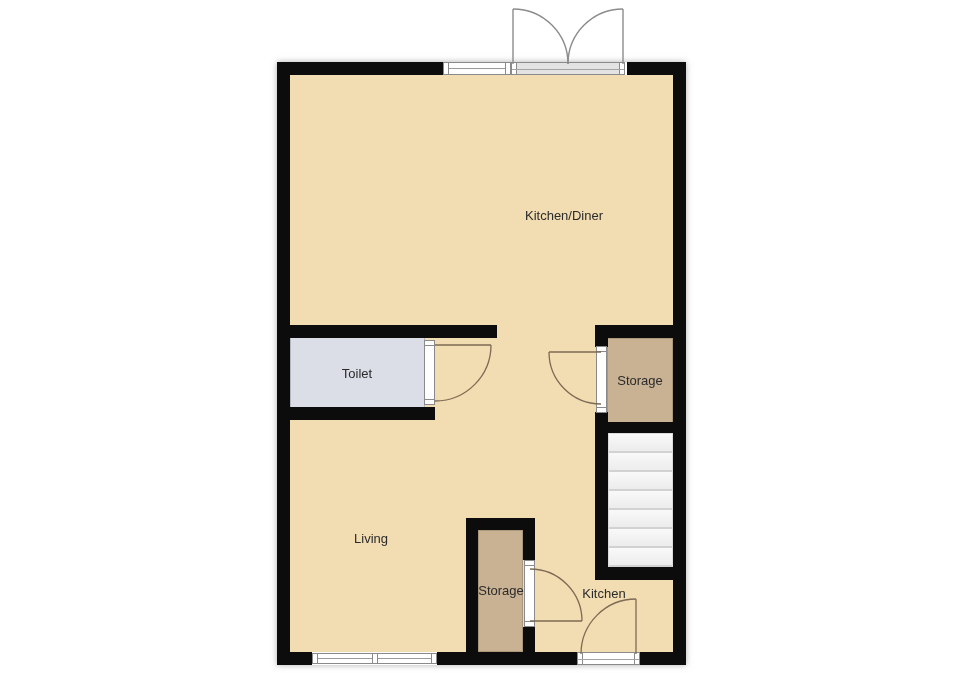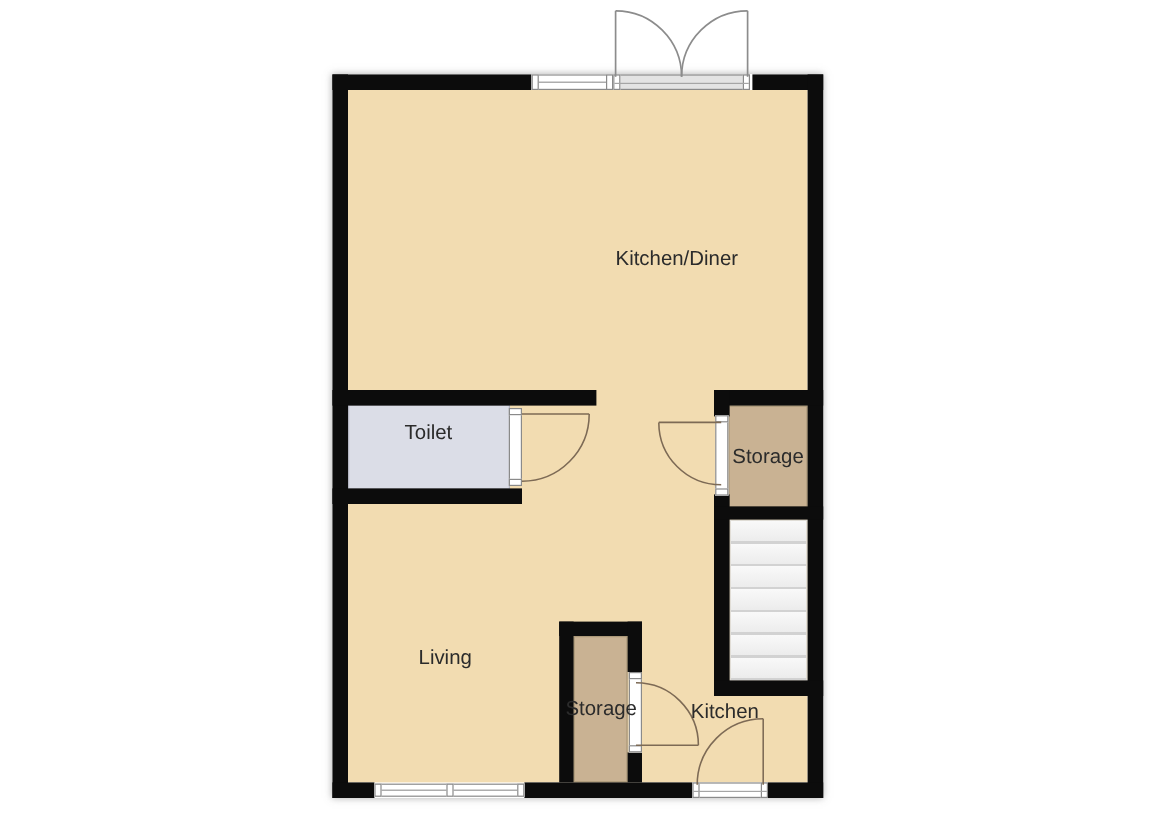--- a/index.html
+++ b/index.html
@@ -58,27 +58,27 @@
   .sill::after{content:"";position:absolute;left:0;right:0;top:50%;height:1px;background:#a5a5a5;}
   .sill .cap{position:absolute;top:-1px;bottom:-1px;width:6px;background:#ffffff;border:1px solid #8a8a8a;}
   .sill-top{left:511px;top:62px;width:114px;height:13px;}
   .sill-front{left:577px;top:652px;width:63px;height:13px;background:#ffffff;}
   
   #swings{left:0;top:0;width:960px;height:679px;pointer-events:none;}
   .swing{stroke:var(--door-swing,#7d6a55);fill:none;stroke-width:1.3;}
   .swing-gray{stroke:var(--french-door,#8c8c8c);fill:none;stroke-width:1.4;}
   
   .room-label{
-    color:var(--label-text,#2b2b2b);font-size:17px;line-height:1;white-space:nowrap;
+    color:var(--label-text,#2b2b2b);font-size:13px;line-height:1;white-space:nowrap;
     transform:translate(-50%,-50%);
   }
   .lbl-kitchen{left:564px;top:215px;}
-  .lbl-toilet{left:357px;top:360px;}
+  .lbl-toilet{left:357px;top:373px;}
   .lbl-storage-upper{left:640px;top:380px;}
-  .lbl-living{left:371px;top:538px;margin-top:10px;}
+  .lbl-living{left:371px;top:538px;}
   .lbl-storage-lower{left:501px;top:590px;}
   .lbl-hallway{left:604px;top:593px;}
 </style>
 </head>
 <body>
 
 <div id="canvas">
 
   <div class="abs bldg-shadow"></div>
 

